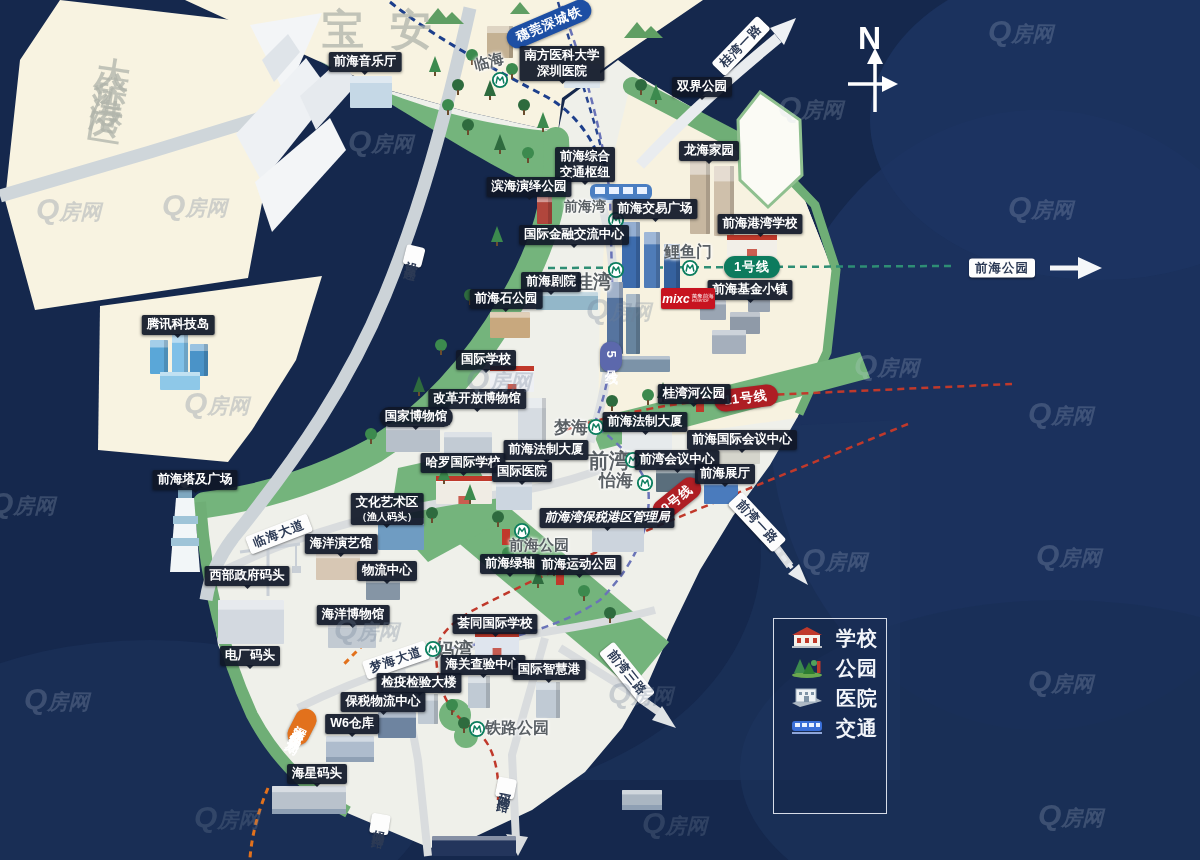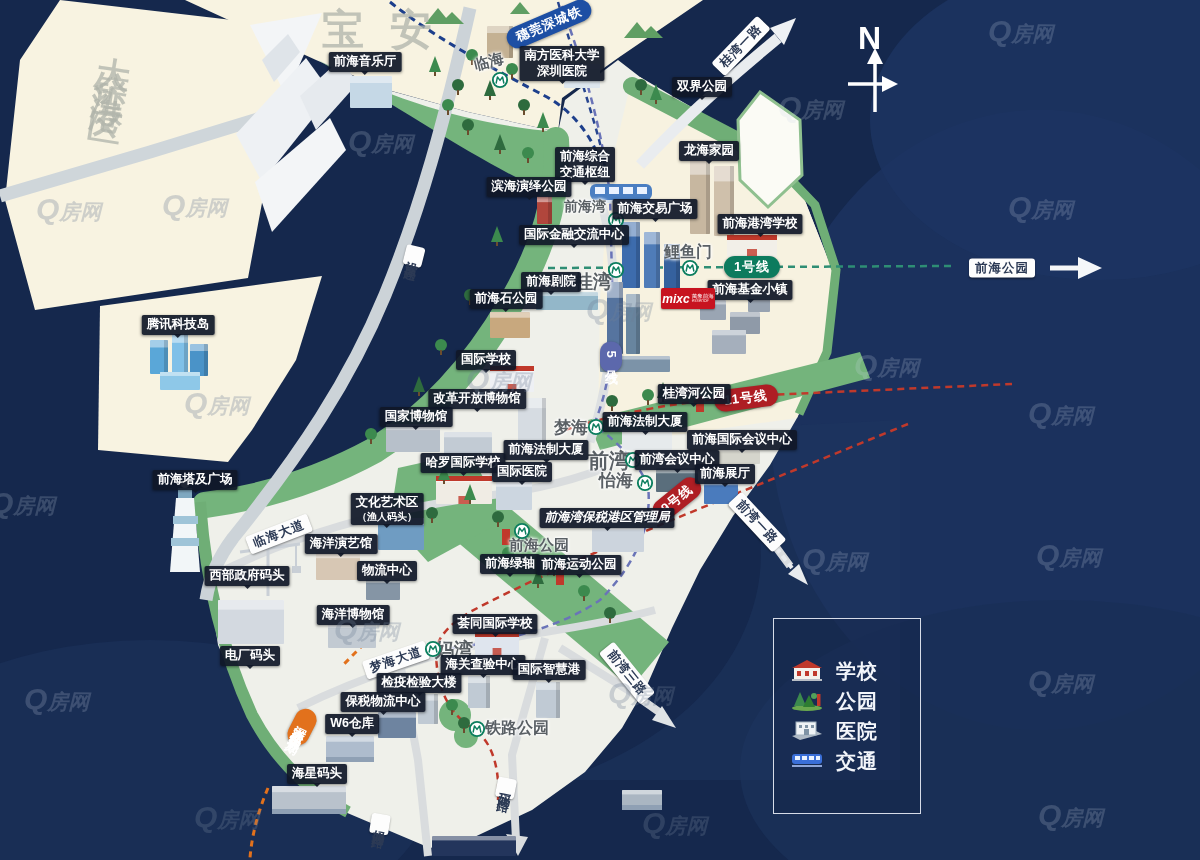--- a/index.html
+++ b/index.html
@@ -23,23 +23,23 @@
   .badge{position:absolute;transform:translate(-50%,-50%);color:#fff;font-size:13px;font-weight:bold;
        padding:2px 10px;border-radius:12px;white-space:nowrap;z-index:26;
        box-shadow:0 1px 3px rgba(0,0,0,.4);letter-spacing:1px;}
   .badge.v{writing-mode:vertical-rl;padding:9px 2px;letter-spacing:2px;}
   .areaname{position:absolute;color:rgba(175,179,170,.75);font-weight:bold;z-index:8;white-space:nowrap;}
   .areaname.v{writing-mode:vertical-rl;}
   .wm{position:absolute;font-weight:bold;font-size:21px;white-space:nowrap;z-index:40;
       font-style:italic;pointer-events:none;}
   .wm.light{color:rgba(205,215,232,.20);} .wm.dark{color:rgba(110,125,150,.30);}
   .wm b{font-size:30px;font-style:italic;}
-  .legend{position:absolute;left:773px;top:618px;width:148px;height:196px;z-index:35;
+  .legend{position:absolute;left:773px;top:618px;width:114px;height:196px;z-index:35;
       border:1.5px solid rgba(235,240,248,.9);background:rgba(14,28,58,.25);
-      display:flex;flex-direction:column;justify-content:center;padding:4px 0;box-sizing:border-box;}
+      display:flex;flex-direction:column;justify-content:flex-start;padding:4px 0;box-sizing:border-box;}
   .legend .row{display:flex;align-items:center;gap:12px;padding-left:16px;}
   .legend .lab{color:#f2f5fa;font-size:20px;font-weight:bold;letter-spacing:1px;}
   .compass{position:absolute;left:838px;top:20px;z-index:35;color:#fff;}
   .compass .n{font-size:32px;font-weight:bold;margin-left:20px;}
   .mixbadge{position:absolute;left:661px;top:288px;width:54px;height:21px;background:#c7131f;
       border-radius:2px;z-index:31;display:flex;align-items:center;justify-content:center;gap:2px;
       box-shadow:0 1px 2px rgba(0,0,0,.4);}
   .mixbadge .logo{color:#fff;font-weight:bold;font-style:italic;font-size:12px;letter-spacing:0;}
   .mixbadge .col{display:flex;flex-direction:column;line-height:1;}
   .mixbadge .cn{color:#fff;font-size:5.5px;} .mixbadge .en{color:#ffd7d7;font-size:4.5px;font-style:italic;}
@@ -520,21 +520,21 @@
       <div class="poi" style="left: 585px; top: 147px;"><span>前海综合</span><br><span>交通枢纽</span></div>
       <div class="poi" style="left: 529px; top: 177px;">滨海演绎公园</div>
       <div class="poi" style="left: 655px; top: 199px;">前海交易广场</div>
       <div class="poi" style="left: 574px; top: 225px;">国际金融交流中心</div>
       <div class="poi" style="left: 760px; top: 214px;">前海港湾学校</div>
       <div class="poi" style="left: 551px; top: 272px;">前海剧院</div>
       <div class="poi" style="left: 750px; top: 280px;">前海基金小镇</div>
       <div class="poi" style="left: 506px; top: 289px;">前海石公园</div>
       <div class="poi" style="left: 486px; top: 350px;">国际学校</div>
       <div class="poi" style="left: 477px; top: 389px;">改革开放博物馆</div>
-      <div class="poi" style="left: 416px; top: 407px;">国家博物馆</div>
+      <div class="poi" style="left: 416px; top: 407px; border-radius: 9px;">国家博物馆</div>
       <div class="poi" style="left: 694px; top: 384px;">桂湾河公园</div>
       <div class="poi" style="left: 645px; top: 412px;">前海法制大厦</div>
       <div class="poi" style="left: 742px; top: 430px;">前海国际会议中心</div>
       <div class="poi" style="left: 546px; top: 440px;">前海法制大厦</div>
       <div class="poi" style="left: 463px; top: 453px;">哈罗国际学校</div>
       <div class="poi" style="left: 522px; top: 462px;">国际医院</div>
       <div class="poi" style="left: 677px; top: 450px;">前湾会议中心</div>
       <div class="poi" style="left: 725px; top: 464px;">前海展厅</div>
       <div class="poi" style="left: 195px; top: 470px;">前海塔及广场</div>
       <div class="poi" style="left: 387px; top: 493px;">文化艺术区<span class="sub">（渔人码头）</span></div>

